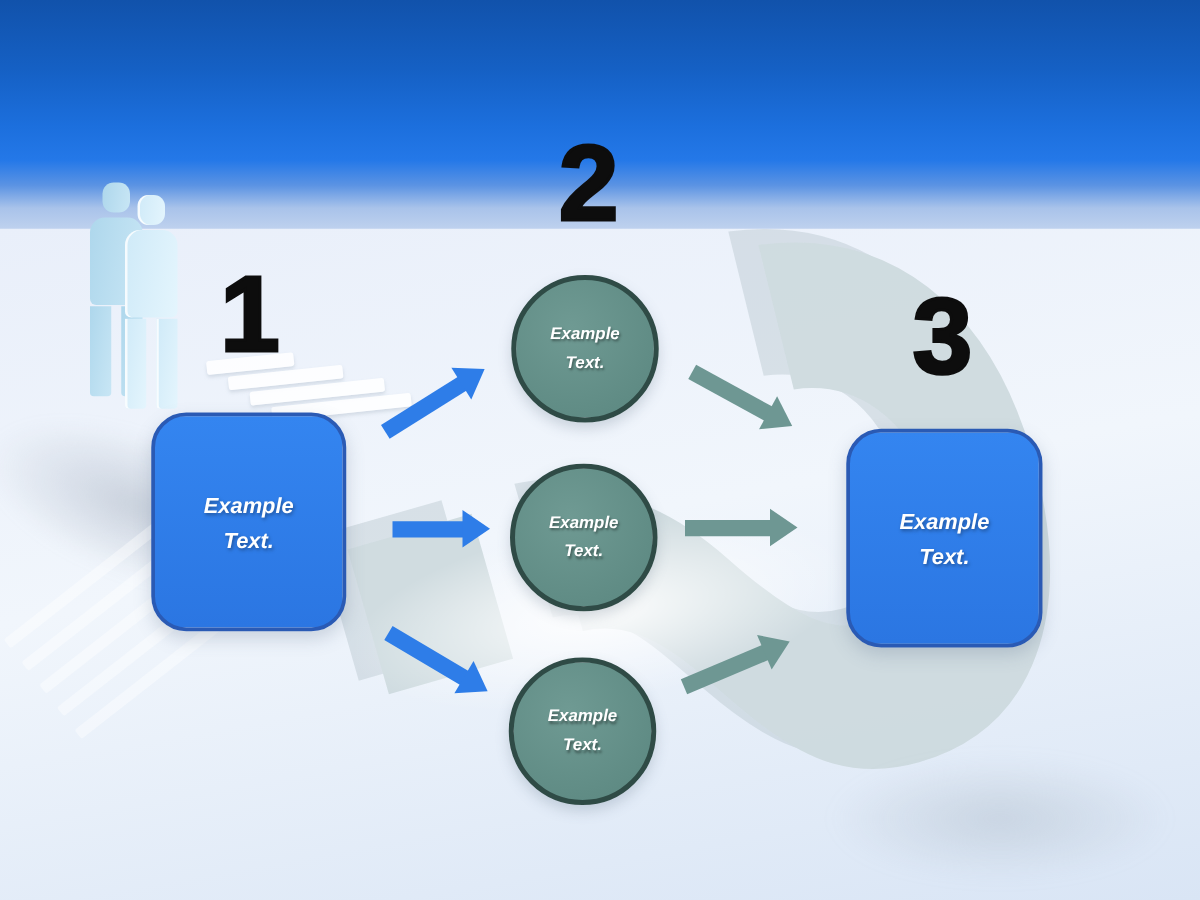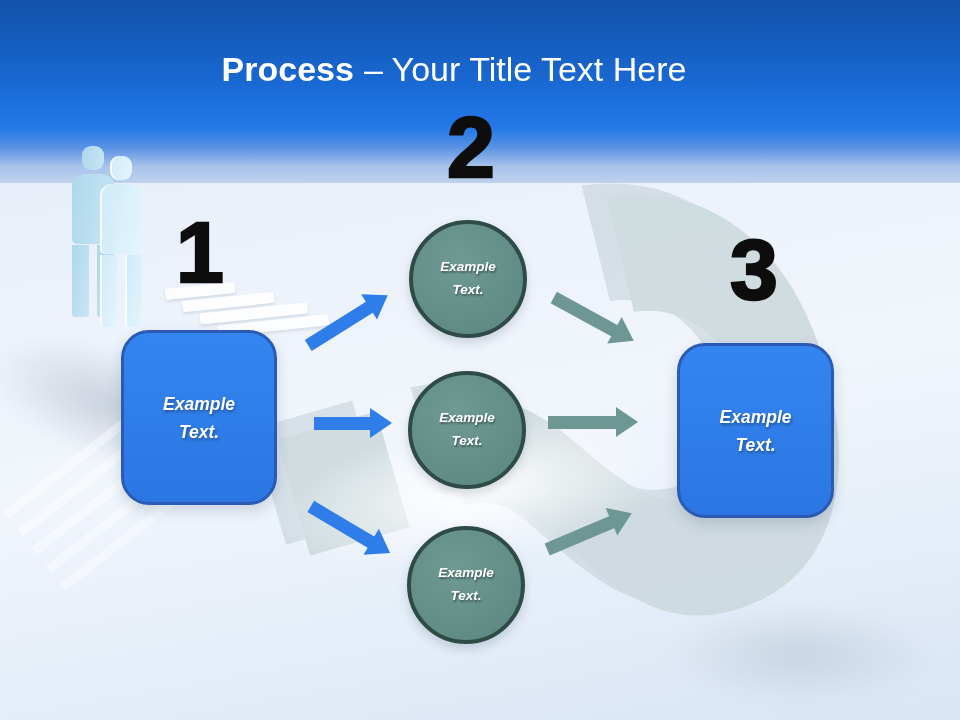--- a/index.html
+++ b/index.html
@@ -155,23 +155,20 @@
   </div>
   <div class="person front">
     <div class="head"></div>
     <div class="torso"></div>
     <div class="legs">
         <i></i>
         <i></i>
       </div>
   </div>
 
-  <div class="title">
-    <span class="t-bold">Process</span><span class="t-rest">– Your Title Text Here</span>
-  </div>
 
   <div class="stepnum num1">1</div>
   <div class="stepnum num2">2</div>
   <div class="stepnum num3">3</div>
 
   <div class="arrow blue a1">
     <i class="shaft"></i>
     <i class="head"></i>
   </div>
   <div class="arrow blue a2">

